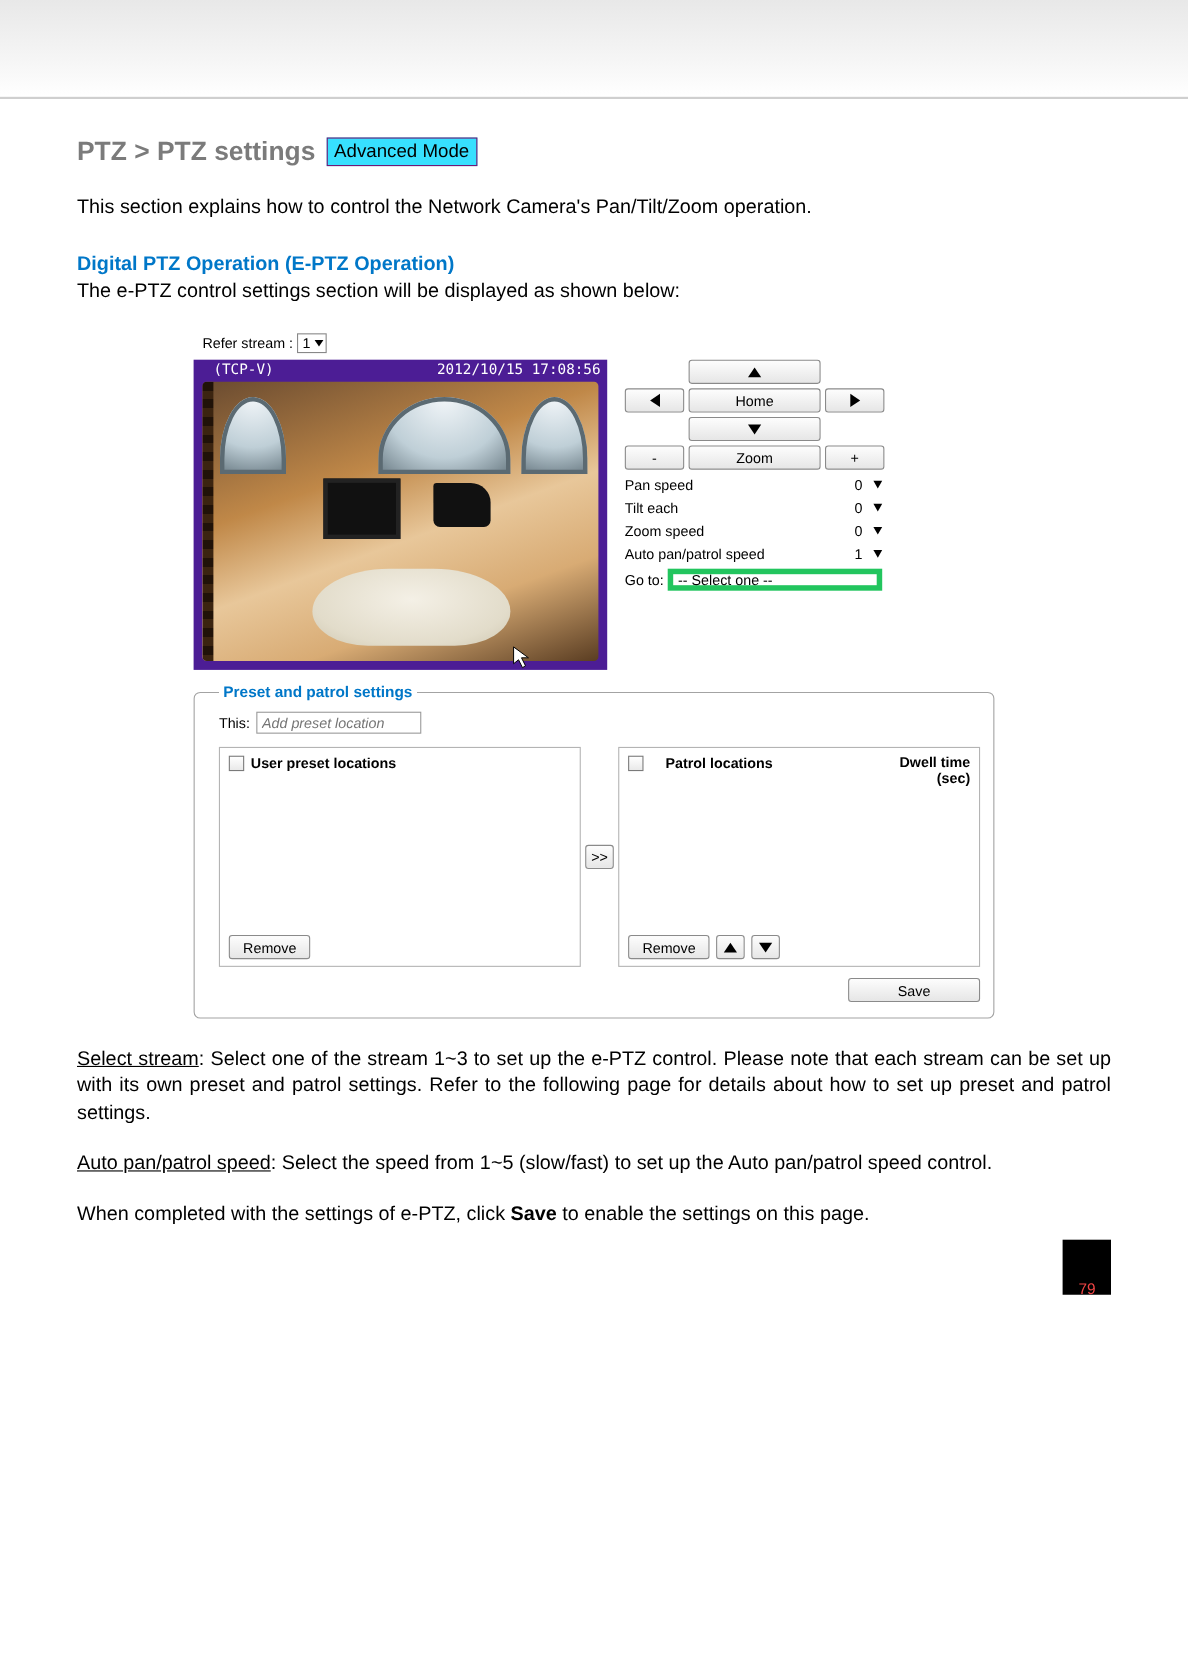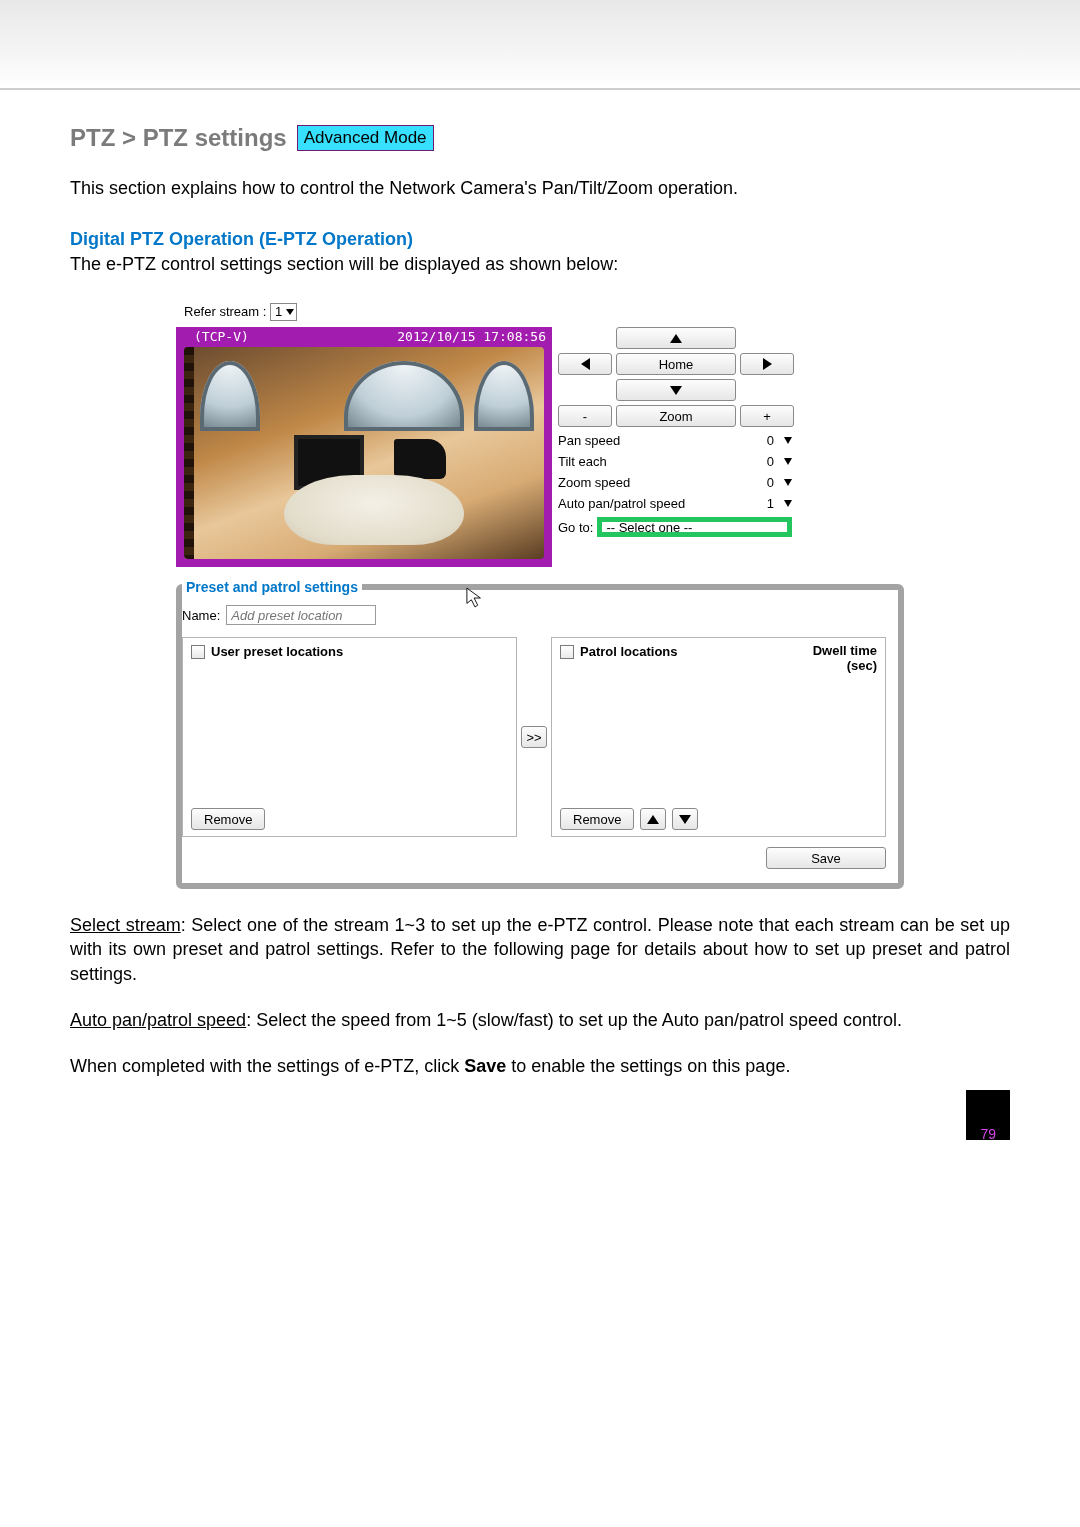--- a/index.html
+++ b/index.html
@@ -50,22 +50,22 @@
     padding: 0 14px 0 4px; font-size: 13px; position: relative; height: 18px; line-height: 16px;
   }
   .mini-select .caret {
     position: absolute; right: 2px; top: 5px;
     width: 0; height: 0; border-left: 4px solid transparent; border-right: 4px solid transparent;
     border-top: 6px solid #000;
   }
   .midrow { display: flex; align-items: flex-start; }
 
   .video {
-    width: 376px; height: 240px; background: #a21caf; position: relative;
-    color: #fff; margin-right: 6px;
+    width: 376px; height: 282px; background: #4c1d95; position: relative;
+    color: #fff; margin-right: 16px;
   }
   .video .ov-tl, .video .ov-tr {
     position: absolute; top: 2px; font-size: 13px; font-family: monospace;
   }
   .video .ov-tl { left: 18px; }
   .video .ov-tr { right: 6px; }
   .video .room {
     position: absolute; top: 20px; left: 8px; right: 8px; bottom: 8px;
     background: linear-gradient(160deg,#6a4b30 0%, #c08848 35%, #e8c79a 55%, #d8ab74 75%, #5a3d22 100%);
     border-radius: 4px;
@@ -125,21 +125,21 @@
   .goto {
     display: flex; align-items: center; gap: 4px; margin-top: 6px;
   }
   .goto .box {
     flex: 1; border: 5px solid #22c55e; height: 20px; display: flex; align-items: center;
     justify-content: space-between; padding: 0 4px 0 4px; background: #fff;
   }
 
   
   fieldset.pp {
-    margin: 12px 0 0 0; border: 6px solid #a3a3a3; border-radius: 6px; padding: 10px 12px 14px 0;
+    margin: 12px 0 0 0; border: 1px solid #a3a3a3; border-radius: 6px; padding: 10px 12px 14px 22px;
   }
   fieldset.pp legend {
     color: #0077c8; font-weight: bold; font-size: 14px; padding: 0 4px;
   }
   .namerow { display: flex; align-items: center; gap: 6px; margin-bottom: 12px; }
   .namerow input {
     border: 1px solid #9a9a9a; height: 20px; width: 150px; padding: 0 4px;
     font-style: italic; color: #8f8f8f; font-size: 13px; background: #fff;
   }
   .pp-cols {
@@ -162,21 +162,21 @@
   .save-row { display: flex; justify-content: flex-end; margin-top: 10px; }
   .save-row .smbtn { width: 120px; }
 
   
   .bodytext { font-size: 18px; text-align: justify; margin-bottom: 22px; line-height: 1.35; }
   .u { text-decoration: underline; }
   .bold { font-weight: bold; }
 
   .pagenum-tab {
     position: absolute; right: 70px; bottom: -10px;
-    background: #000; color: #d946ef; font-size: 14px; padding: 36px 14px 8px 14px;
+    background: #000; color: #ef4444; font-size: 14px; padding: 36px 14px 8px 14px;
   }
 </style>
 </head>
 <body>
 
 <div class="topbar"></div>
 
 <div class="page">
   <div class="breadcrumb-line">
     <span class="breadcrumb">PTZ &gt; PTZ settings</span>
@@ -283,39 +283,39 @@
             <span>-- Select one --</span>
             <span class="caret2"></span>
           </span>
         </div>
       </div>
     </div>
 
     <fieldset class="pp">
       <legend>Preset and patrol settings</legend>
       <div class="namerow">
-        <span>Name:</span>
+        <span>This:</span>
         <input type="text" placeholder="Add preset location" style="">
       </div>
       <div class="pp-cols">
         <div class="listbox">
           <div class="hdr">
             <span class="chkbox"></span>
             <span>User preset locations</span>
           </div>
           <div class="footer">
             <span class="smbtn">Remove</span>
           </div>
         </div>
         <div class="midbtn-col">
           <span class="smbtn sq">&gt;&gt;</span>
         </div>
         <div class="listbox">
           <div class="hdr hdr-right">
-            <span style="display:flex;align-items:flex-end;gap:6px;">
+            <span style="display:flex;align-items:flex-end;gap:20px;">
               <span class="chkbox"></span>
               <span>Patrol locations</span>
             </span>
             <span class="dwell">
               <span>Dwell time</span><br>
               <span>(sec)</span>
             </span>
           </div>
           <div class="footer">
             <span class="smbtn">Remove</span>

